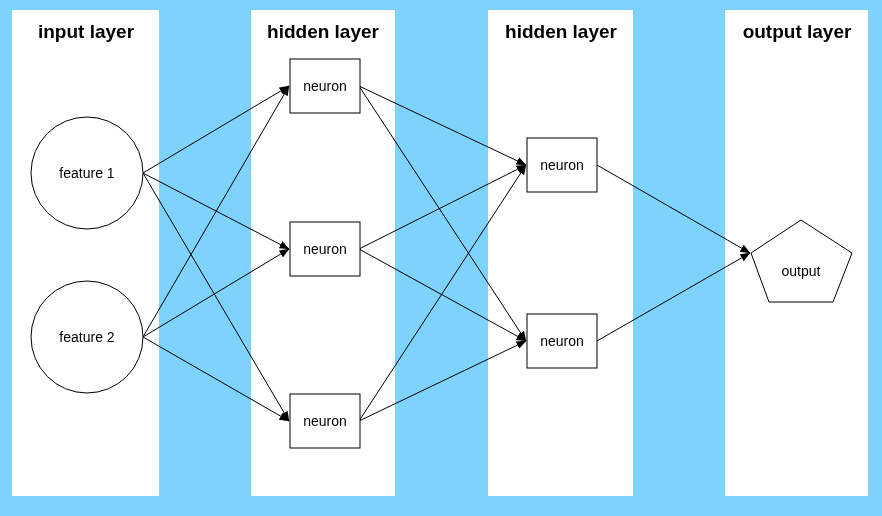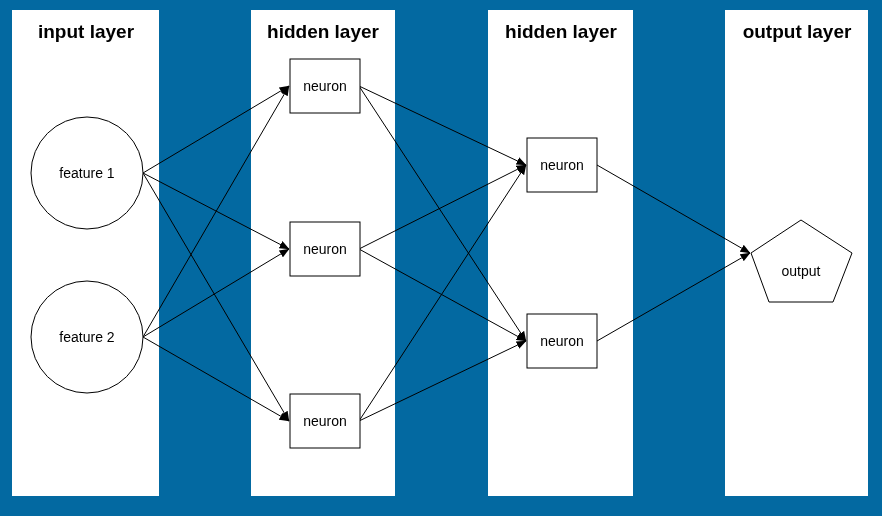--- a/index.html
+++ b/index.html
@@ -5,21 +5,21 @@
   html, body {
     margin: 0;
     padding: 0;
     background: #000000;
     font-family: "Liberation Sans", sans-serif;
   }
   #canvas {
     position: relative;
     width: 882px;
     height: 516px;
-    background: #0369a1;
+    background: #7dd3fc;
     overflow: hidden;
   }
   svg { display: block; }
   .layer-title {
     font-family: "Liberation Sans", sans-serif;
     font-size: 19px;
     font-weight: bold;
     fill: #000000;
   }
   .node-label {

